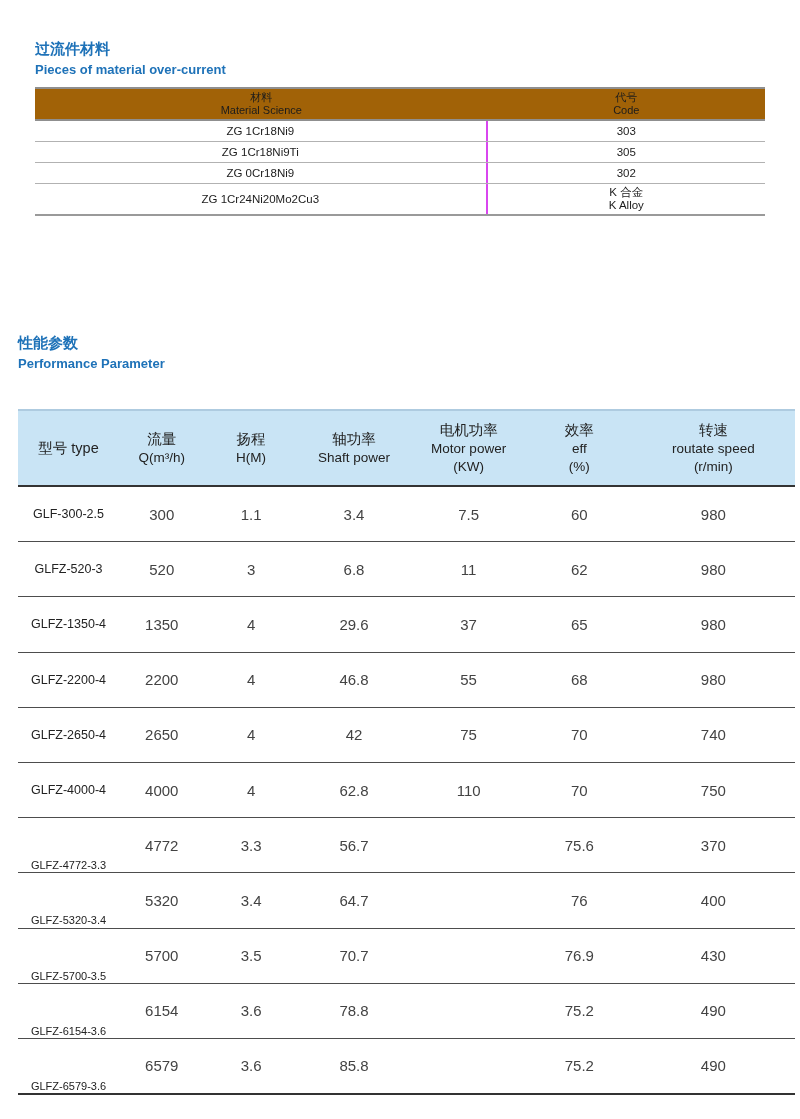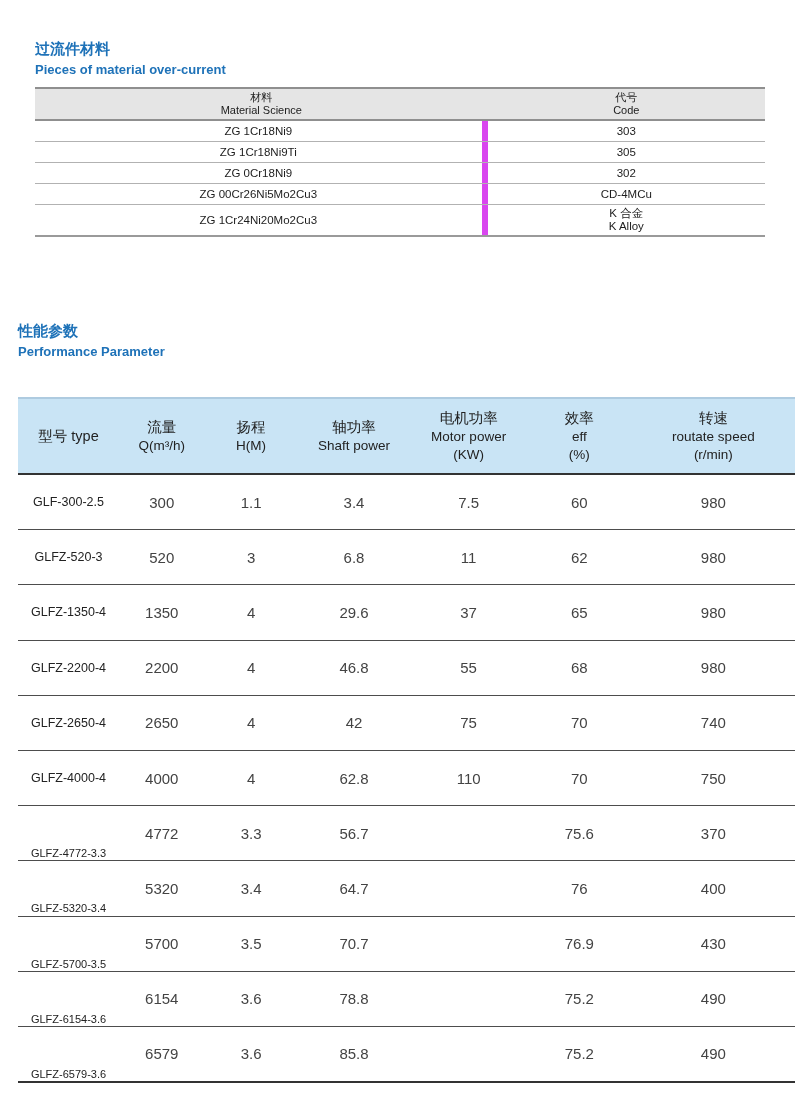--- a/index.html
+++ b/index.html
@@ -11,21 +11,21 @@
     overflow: hidden;
   }
   .page { position: absolute; inset: 0; }
 
   
   .sec-title { font-weight: bold; line-height: 21px; }
   .title-cn { font-size: 15px; }
   .title-en { font-size: 13px; }
 
   .sec1 { position: absolute; left: 35px; top: 38px; width: 730px; }
-  .sec2 { position: absolute; left: 18px; top: 320px; width: 777px; }
+  .sec2 { position: absolute; left: 18px; top: 332px; width: 777px; }
 
   
   .t1 { margin-top: 7px; width: 730px; border-top: 2px solid #8f8f8f; border-bottom: 2px solid #9a9a9a; }
   .t1-header {
     display: grid; grid-template-columns: 62% 38%;
     border-bottom: 2px solid #8f8f8f;
     height: 30px;
   }
   .t1-hcell {
     display: flex; flex-direction: column; justify-content: center; align-items: center;
@@ -34,21 +34,21 @@
   .t1-row {
     display: grid; grid-template-columns: 62% 38%;
     border-bottom: 1px solid #b2b2b2;
     min-height: 20px;
   }
   .t1-row:last-child { border-bottom: none; }
   .t1-cell {
     display: flex; flex-direction: column; justify-content: center; align-items: center;
     font-size: 11.5px; line-height: 13px; padding: 2px 0;
   }
-  .t1-cell.mat { border-right: 6px solid #d946ef; }
+  .t1-cell.mat { border-right: 2px solid #d946ef; }
 
   
   .t2 { margin-top: 35px; width: 777px; }
   .t2-header {
     display: grid;
     grid-template-columns: 13% 11% 12% 14.5% 15% 13.5% 21%;
     background: #c9e4f5;
     border-top: 2px solid #aecbe0;
     height: 74px;
     align-items: center;
@@ -72,21 +72,21 @@
 </head>
 <body>
 
 <div class="page">
 
   <div class="sec1">
     <div class="sec-title title-cn" style="color:#1e72b8">过流件材料</div>
     <div class="sec-title title-en" style="color:#1e72b8">Pieces of material over-current</div>
 
     <div class="t1">
-      <div class="t1-header" style="background:#e5e5e5">
+      <div class="t1-header" style="background:#a16207">
         <div class="t1-hcell">
           <div>材料</div>
           <div>Material Science</div>
         </div>
         <div class="t1-hcell">
           <div>代号</div>
           <div>Code</div>
         </div>
       </div>
 
@@ -94,24 +94,20 @@
         <div class="t1-cell mat">ZG 1Cr18Ni9</div>
         <div class="t1-cell">303</div>
       </div>
       <div class="t1-row">
         <div class="t1-cell mat">ZG 1Cr18Ni9Ti</div>
         <div class="t1-cell">305</div>
       </div>
       <div class="t1-row">
         <div class="t1-cell mat">ZG 0Cr18Ni9</div>
         <div class="t1-cell">302</div>
-      </div>
-      <div class="t1-row">
-        <div class="t1-cell mat">ZG 00Cr26Ni5Mo2Cu3</div>
-        <div class="t1-cell">CD-4MCu</div>
       </div>
       <div class="t1-row">
         <div class="t1-cell mat">ZG 1Cr24Ni20Mo2Cu3</div>
         <div class="t1-cell">
           <div>K 合金</div>
           <div>K Alloy</div>
         </div>
       </div>
     </div>
   </div>

